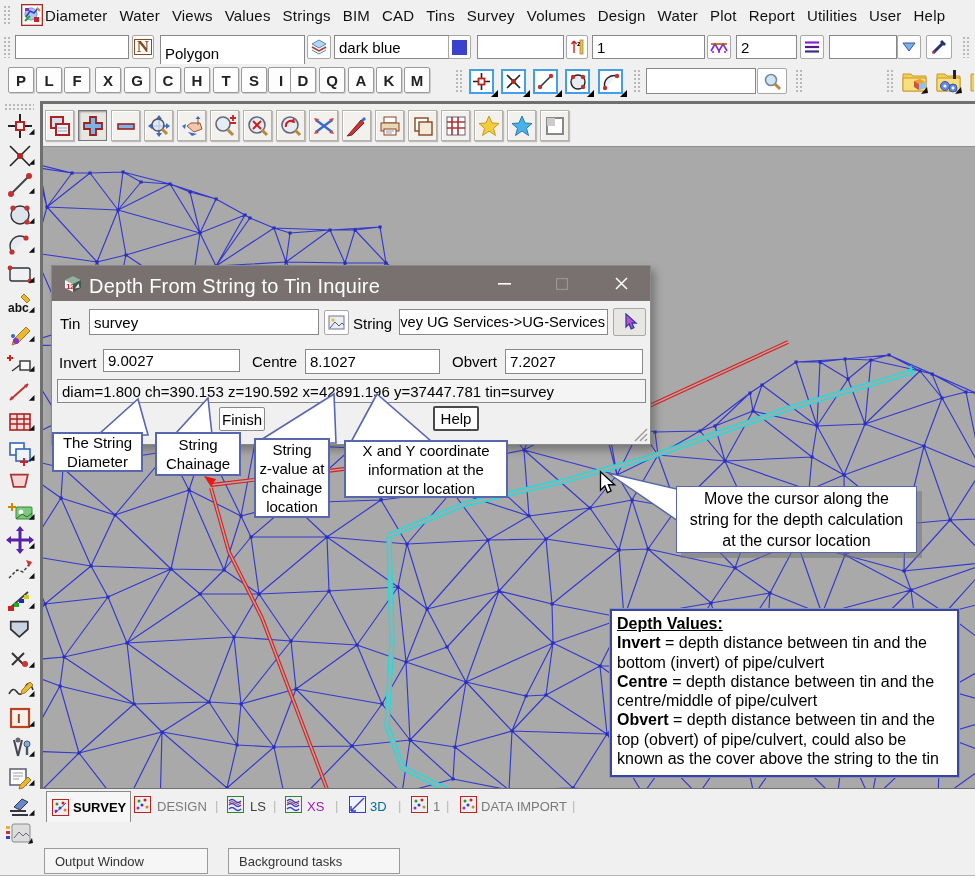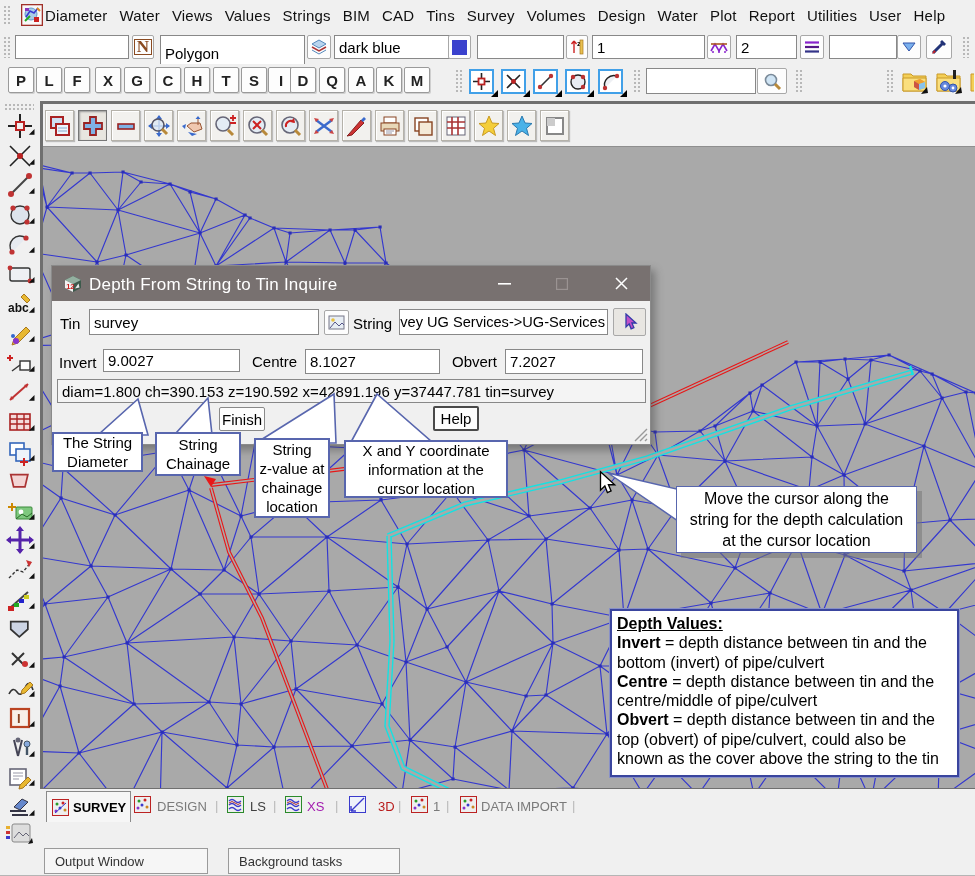--- a/index.html
+++ b/index.html
@@ -474,21 +474,21 @@
 
 <div class="abs" style="left:51px;top:265px;width:600px;height:180px;background:#f0f0f0;border:1px solid #8a8a8a;box-shadow:4px 5px 8px rgba(60,60,60,.45);z-index:20">
  <div class="abs" style="left:0;top:0;width:100%;height:35px;background:#787170">
   <svg class="abs" style="left:12px;top:9px" width="18" height="18" viewBox="0 0 18 18">
         <path d="M9 1l8 4v8l-8 4-8-4V5z" fill="#3d5a4c"></path>
         <path d="M9 1l8 4-8 4-8-4z" fill="#93b0a0"></path>
         <path d="M1 5l8 4v8l-8-4z" fill="#f2f2f2"></path>
         <text x="2.2" y="13.5" font-size="7.5" font-weight="bold" fill="#cc2222">12</text>
         <path d="M11 13.5l3.5-5 1 4z" fill="#e8e8e8"></path>
       </svg>
-  <span class="abs" style="left:37px;top:9px;font-size:17px;color:#fff;letter-spacing:.2px">Depth From String to Tin Inquire</span>
+  <span class="abs" style="left:37px;top:9px;font-size:20px;color:#fff;letter-spacing:.2px">Depth From String to Tin Inquire</span>
   <svg class="abs" style="left:446px;top:17px" width="14" height="2">
         <rect width="13" height="1.6" fill="#fff"></rect>
       </svg>
   <svg class="abs" style="left:504px;top:12px" width="12" height="12">
         <rect x="0.5" y="0.5" width="11" height="11" fill="none" stroke="#9a9392" stroke-width="1.4"></rect>
       </svg>
   <svg class="abs" style="left:563px;top:11px" width="13" height="13" viewBox="0 0 13 13">
         <path d="M1 1l11 11M12 1L1 12" stroke="#fff" stroke-width="1.5"></path>
       </svg>
  </div>
@@ -580,21 +580,21 @@
       <rect x=".5" y=".5" width="16" height="16" fill="#eee" stroke="#2a8a2a"></rect>
       <path d="M2 5q3-3 6 0t6 0M2 9q3-3 6 0t6 0M2 13q3-3 6 0t6 0" fill="none" stroke="#3a3acc" stroke-width="1.4"></path>
       <path d="M2 7q3-3 6 0t6 0" fill="none" stroke="#aa3333" stroke-width="1"></path>
     </svg>
  <span class="abs" style="left:267px;top:10px;color:#a21caf">XS</span>
  <span class="abs" style="left:295px;top:9px;color:#b8b8b8">|</span>
  <svg class="abs tbicon" style="left:309px;top:7px" width="17" height="17" viewBox="0 0 17 17">
       <rect x=".5" y=".5" width="16" height="16" fill="#eef2fa" stroke="#3a3acc"></rect>
       <path d="M2 15L15 2M2 15h5M2 15v-5" stroke="#3a3acc" stroke-width="1.4" fill="none"></path>
     </svg>
- <span class="abs" style="left:338px;top:10px;color:#b91c1c">3D</span>
+ <span class="abs" style="left:330px;top:10px;color:#0369a1">3D</span>
  <span class="abs" style="left:358px;top:9px;color:#b8b8b8">|</span>
  <svg class="abs tbicon" style="left:371px;top:7px" width="17" height="17" viewBox="0 0 17 17">
       <rect x=".5" y=".5" width="16" height="16" fill="#eee" stroke="#bb2222"></rect>
       <circle cx="5" cy="5" r="1.5" fill="#2a9a2a"></circle>
       <circle cx="11" cy="4" r="1.5" fill="#cc2222"></circle>
       <circle cx="8" cy="9" r="1.5" fill="#3a3acc"></circle>
       <circle cx="13" cy="11" r="1.5" fill="#cc8822"></circle>
       <circle cx="4" cy="12" r="1.5" fill="#8833cc"></circle>
     </svg>
  <span class="abs" style="left:393px;top:10px;color:#7a7a7a">1</span>

